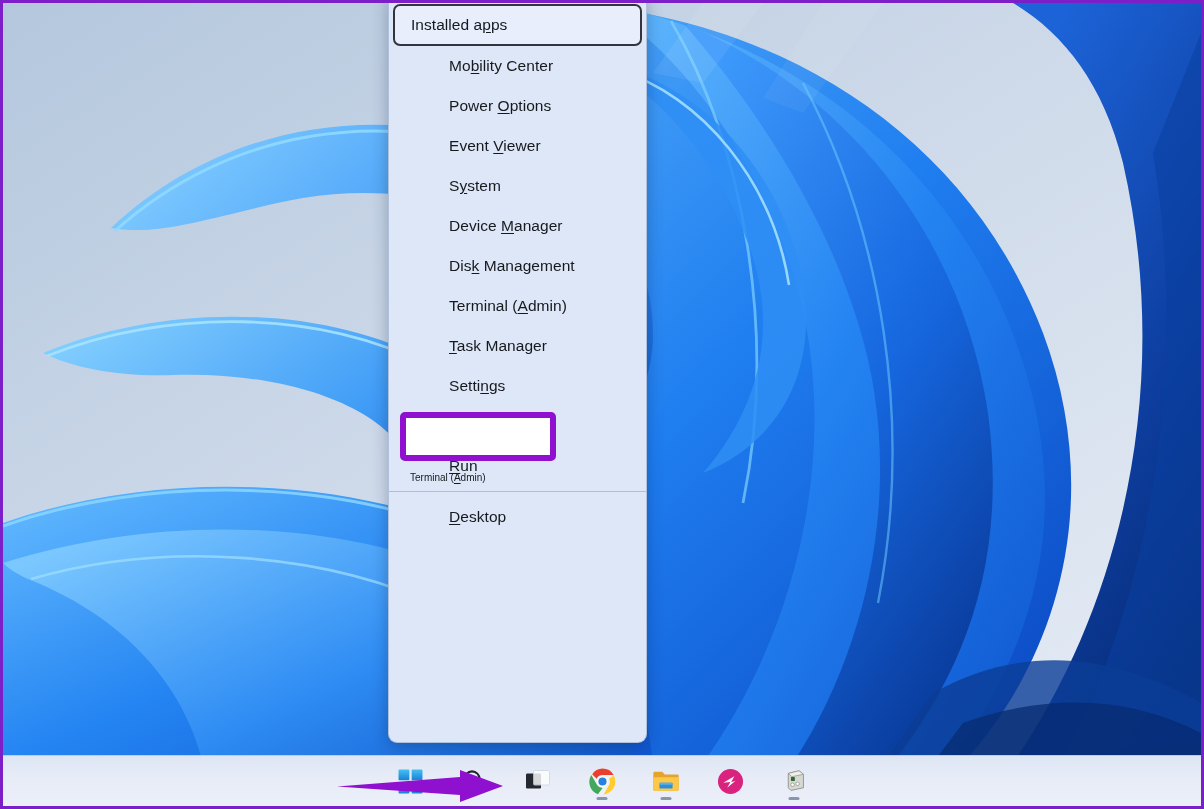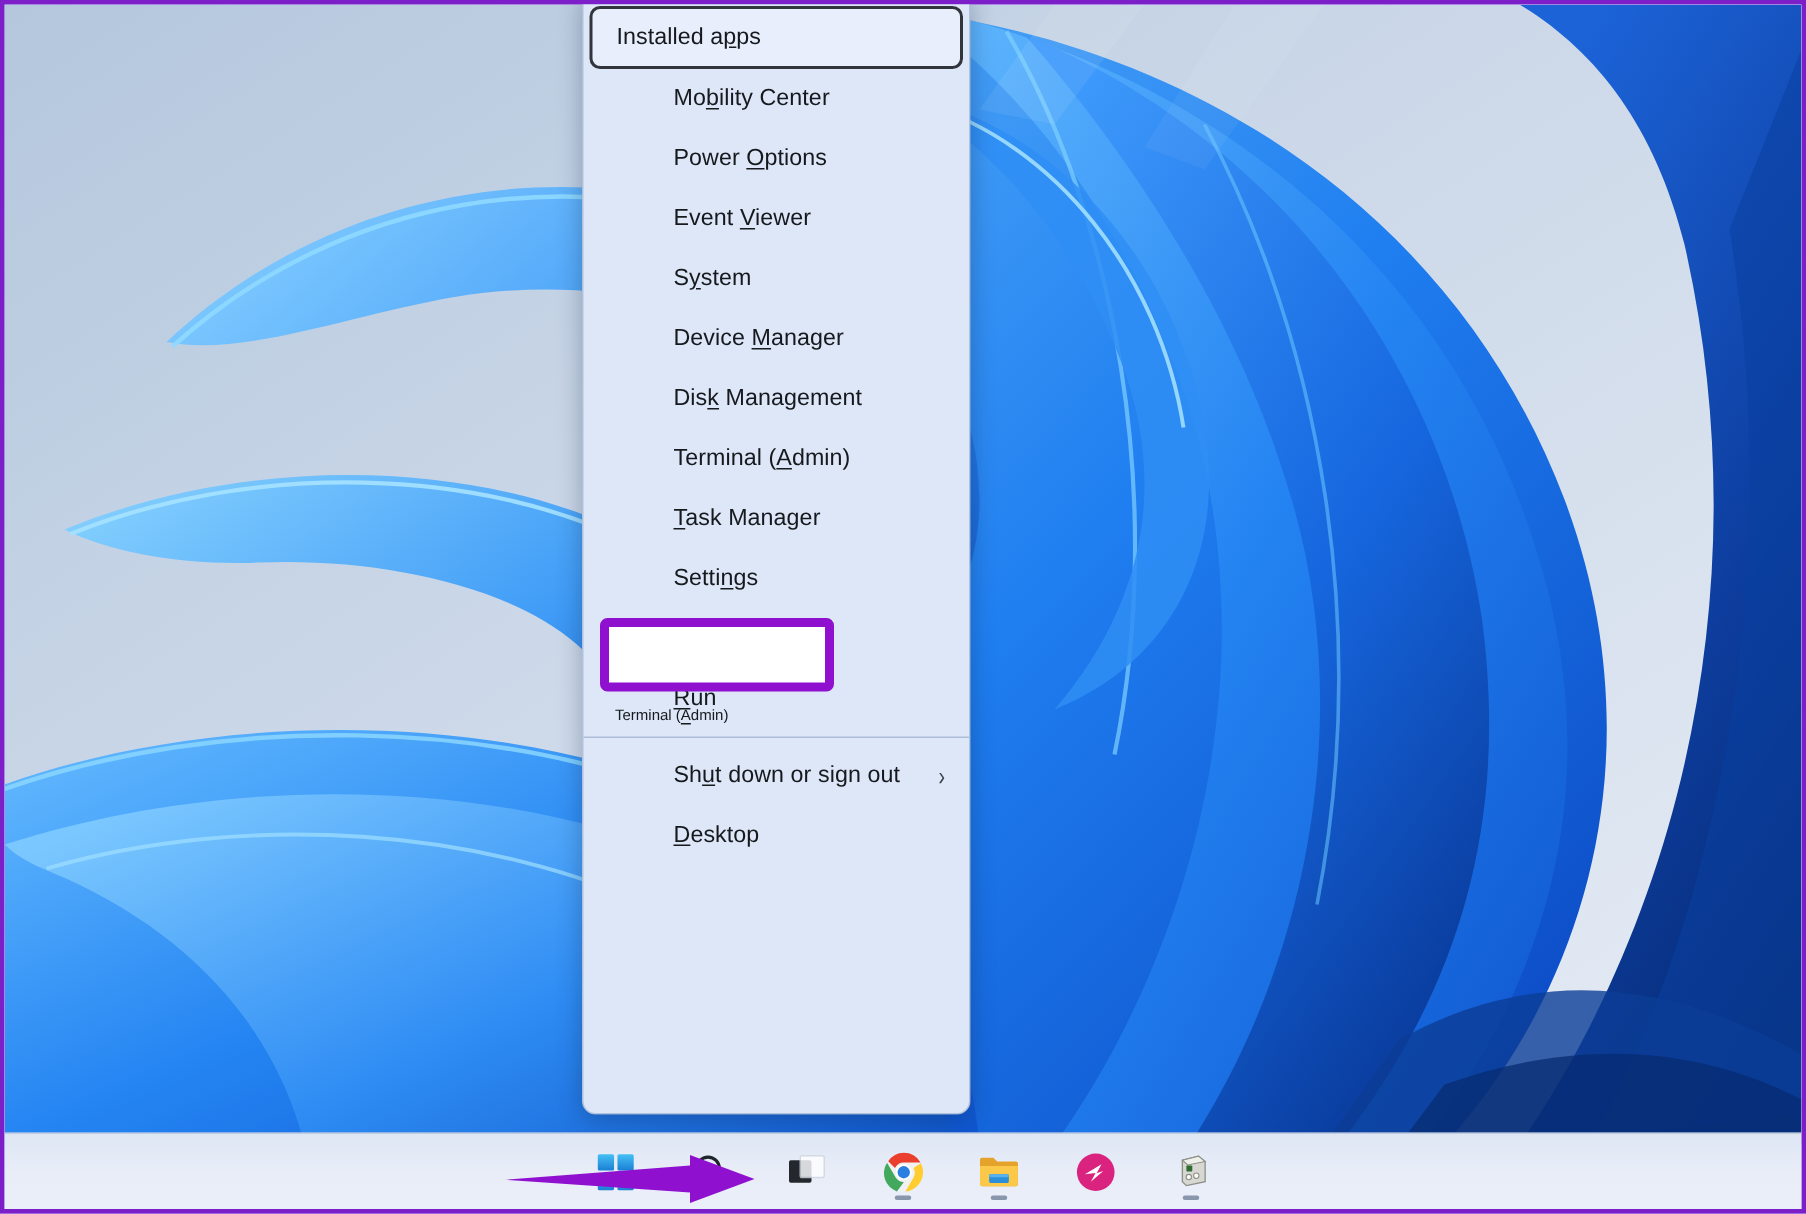--- a/index.html
+++ b/index.html
@@ -275,24 +275,20 @@
     <div class="menu-item">
       <span class="lbl"><u>S</u>earch</span>
     </div>
 
     <div class="menu-item">
       <span class="lbl"><u>R</u>un</span>
     </div>
 
     <div class="menu-sep"></div>
 
-    <div class="menu-item">
-      <span class="lbl">Sh<u>u</u>t down or sign out</span>
-      <span class="chev">›</span>
-    </div>
 
     <div class="menu-item">
       <span class="lbl"><u>D</u>esktop</span>
     </div>
   </div>
 
   <div id="anno-box" style="border-color: rgb(143, 17, 207);"></div>
   <div id="anno-box-label">Terminal (<u>A</u>dmin)</div>
 
   <div id="taskbar">

